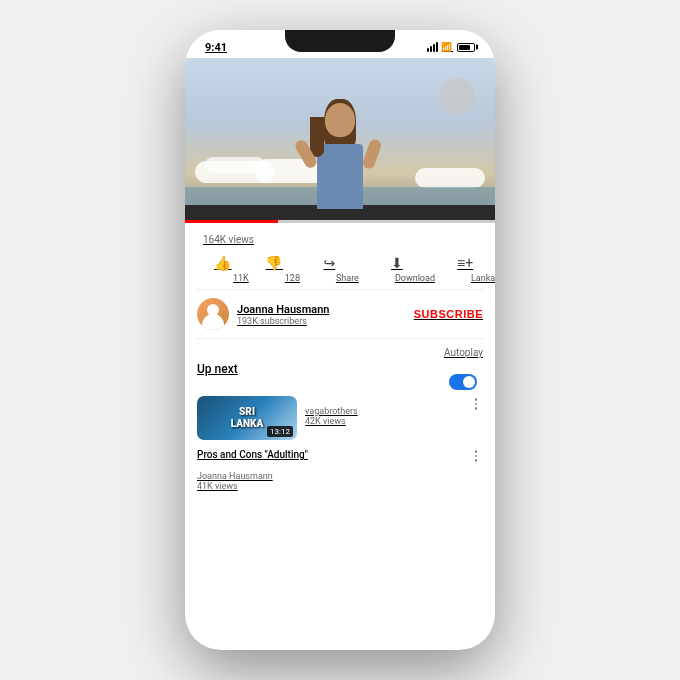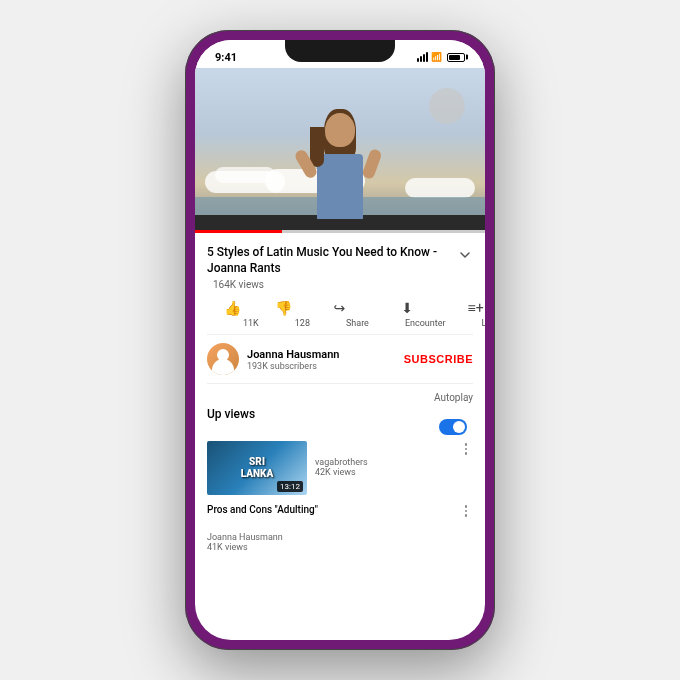--- a/index.html
+++ b/index.html
@@ -9,25 +9,25 @@
       justify-content: center;
       align-items: center;
       width: 680px;
       height: 680px;
       font-family: 'Roboto', Arial, sans-serif;
     }
 
     .phone-outer {
       width: 310px;
       height: 620px;
-      background: #701a75;
+      background: #eab308;
       border-radius: 44px;
-      padding: 10px;
       box-shadow: 0 20px 60px rgba(0,0,0,0.4), inset 0 0 0 1px #444;
       position: relative;
+      text-decoration: underline;
     }
 
     .phone-inner {
       width: 100%;
       height: 100%;
       background: #fff;
       border-radius: 36px;
       overflow: hidden;
       position: relative;
     }
@@ -282,22 +282,22 @@
 
     
     .video-list-item {
       display: flex;
       align-items: flex-start;
       margin-bottom: 8px;
       gap: 8px;
     }
     .thumbnail {
       width: 100px;
-      height: 54px;
-      border-radius: 2px;
+      height: 44px;
+      border-radius: 7px;
       flex-shrink: 0;
       position: relative;
       overflow: hidden;
     }
     .thumbnail-1 {
       background: linear-gradient(135deg, #1a5276, #2980b9, #aed6f1);
     }
     .thumb-text {
       position: absolute;
       top: 50%;
@@ -325,21 +325,21 @@
     }
     .video-item-title {
       font-size: 10px;
       font-weight: 500;
       color: #000;
       line-height: 1.3;
     }
     .video-item-channel {
       font-size: 9px;
       color: #666;
-      margin-top: 16px;
+      margin-top: 10px;
     }
     .video-item-views {
       font-size: 9px;
       color: #666;
     }
     .more-btn {
       width: 14px;
       flex-shrink: 0;
       display: flex;
       flex-direction: column;
@@ -428,45 +428,39 @@
       <div class="circle-decoration"></div>
 
       <div class="progress-bar-container">
         <div class="progress-bar-fill"></div>
       </div>
     </div>
 
     <div class="scrollable-content" style="height:auto;">
       <div class="content">
 
-        <div class="video-title-row" style="margin-top:4px;">
-          <span class="video-title">5 Styles of Latin Music You Need to Know - Joanna Rants</span>
-          <svg class="chevron-down" viewBox="0 0 16 16" fill="none">
-            <path d="M4 6l4 4 4-4" stroke="#555" stroke-width="1.5" stroke-linecap="round" stroke-linejoin="round"></path>
-          </svg>
-        </div>
 
         <div class="view-count">164K views</div>
 
         <div class="action-bar">
           <div class="action-item">
             <span class="action-icon">👍</span>
             <span class="action-label">11K</span>
           </div>
           <div class="action-item">
             <span class="action-icon">👎</span>
             <span class="action-label">128</span>
           </div>
           <div class="action-item">
             <span class="action-icon">↪</span>
             <span class="action-label">Share</span>
           </div>
           <div class="action-item">
             <span class="action-icon">⬇</span>
-            <span class="action-label">Encounter</span>
+            <span class="action-label">Download</span>
           </div>
           <div class="action-item">
             <span class="action-icon">≡+</span>
             <span class="action-label">Lanka</span>
           </div>
         </div>
 
         <div class="channel-row">
           <div class="channel-avatar">
 
@@ -474,21 +468,21 @@
             <div style="position:absolute;bottom:0;left:50%;transform:translateX(-50%);width:22px;height:16px;background:#fff;border-radius:11px 11px 0 0;"></div>
           </div>
           <div class="channel-info">
             <div class="channel-name">Joanna Hausmann</div>
             <div class="channel-subs">193K subscribers</div>
           </div>
           <button class="subscribe-btn">SUBSCRIBE</button>
         </div>
 
         <div class="up-next-header">
-          <span class="up-next-label">Up views</span>
+          <span class="up-next-label">Up next</span>
           <div class="autoplay-row">
             <span class="autoplay-label">Autoplay</span>
             <div class="toggle">
               <div class="toggle-knob"></div>
             </div>
           </div>
         </div>
 
         <div class="video-list-item">
           <div class="thumbnail thumbnail-1">

